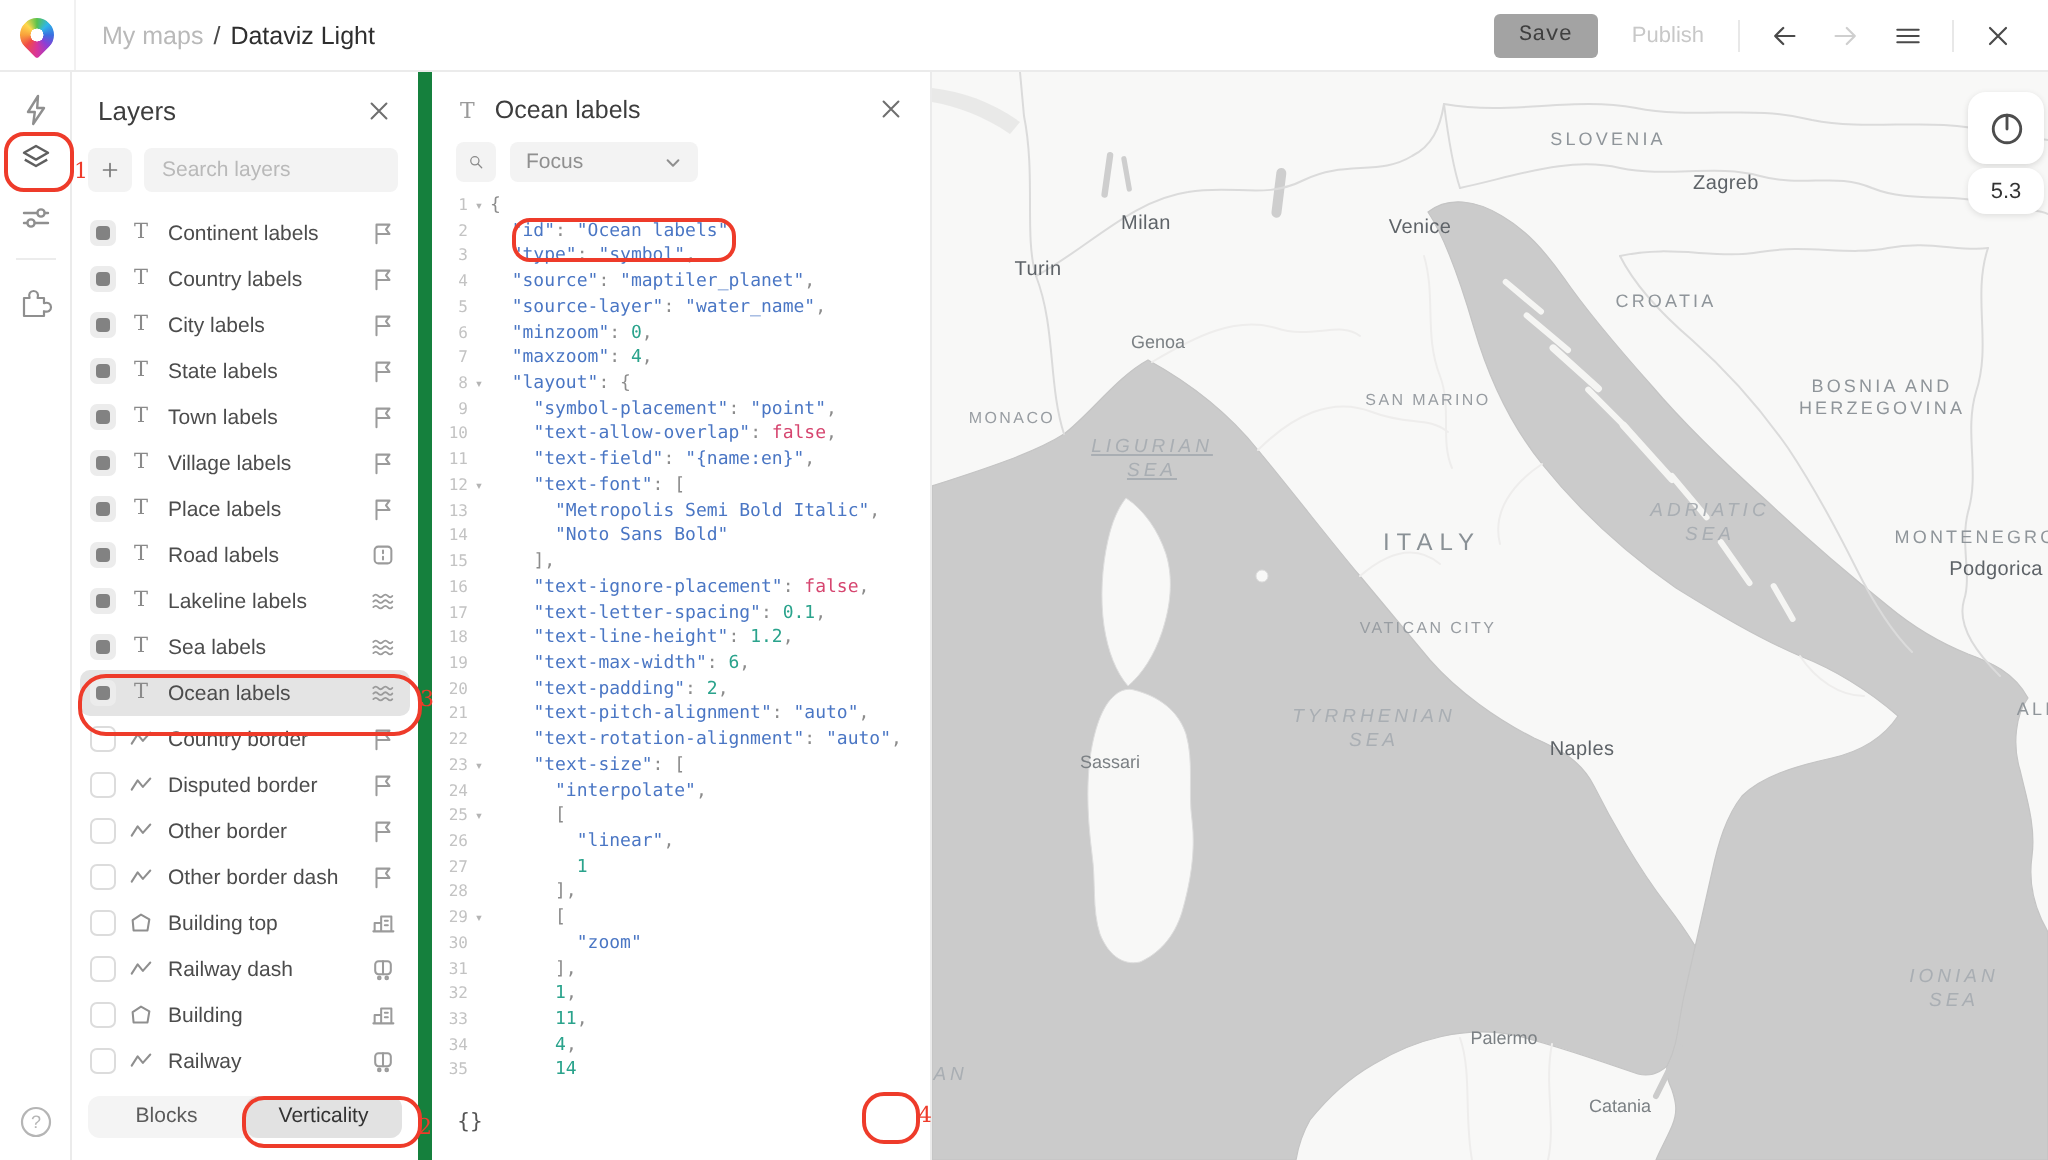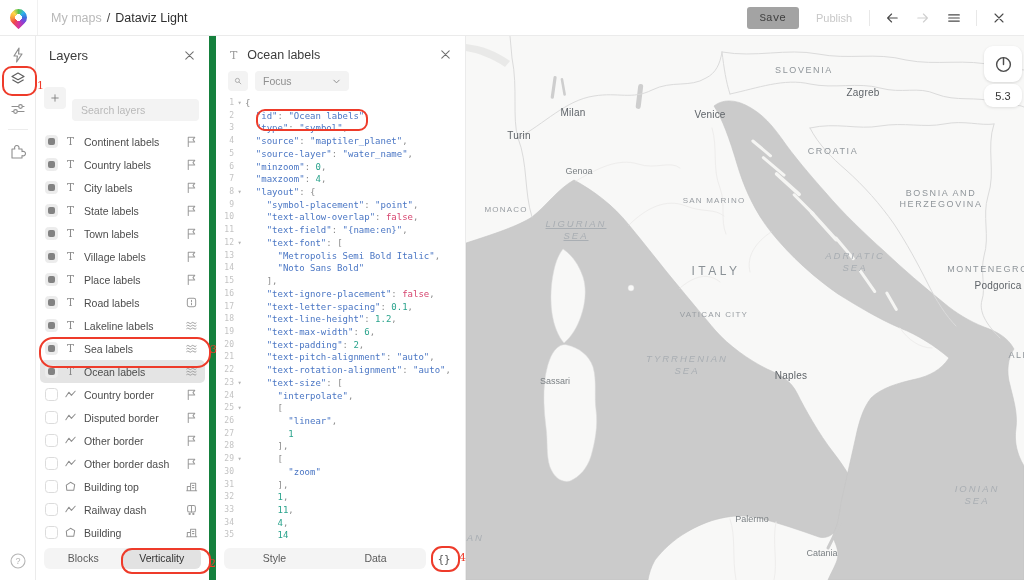--- a/index.html
+++ b/index.html
@@ -41,21 +41,21 @@
                 border-right:7px solid #15803d;display:flex;flex-direction:column;z-index:4;box-sizing:border-box;}
   .panel-head{display:flex;align-items:center;padding:12px 12px 2px 13px;}
   .panel-title{font-size:13px;color:#3d3d3d;}
   .panel-close{margin-left:auto;width:14px;height:14px;color:#6f6f6f;cursor:pointer;}
   .panel-close svg{width:13px;height:13px;}
   .search-row{display:flex;align-items:center;gap:6px;padding:9px 10px 4px 8px;}
   .plus-btn{width:22px;height:22px;background:#f3f3f3;border:none;border-radius:4px;color:#7a7a7a;
             display:flex;align-items:center;justify-content:center;cursor:pointer;flex:none;}
   .plus-btn svg{width:12px;height:12px;}
   .search-input{flex:1;min-width:0;height:22px;background:#f3f3f3;border:none;border-radius:4px;
-                font-size:10.5px;color:#555;padding:0 9px;font-family:inherit;outline:none;box-sizing:border-box;margin-top:25px;}
+                font-size:10.5px;color:#555;padding:0 9px;font-family:inherit;outline:none;box-sizing:border-box;}
   .search-input::placeholder{color:#b9b9b9;}
   .layers-list{flex:1;padding:5px 4px 0 4px;overflow:hidden;}
   .layer-row{height:23px;display:flex;align-items:center;padding:0 7px 0 5px;border-radius:5px;cursor:pointer;}
   .layer-row.selected{background:#e4e4e4;}
   .cb{width:13px;height:13px;border-radius:3.5px;background:#fff;border:1px solid #dcdcdc;box-sizing:border-box;
       display:flex;align-items:center;justify-content:center;flex:none;cursor:pointer;}
   .cb.on{background:#ececec;border-color:#ececec;}
   .cb.on i{width:7px;height:7px;border-radius:2px;background:#828282;display:block;}
   .t-glyph{width:13px;text-align:center;font-family:"DejaVu Serif",serif;font-size:10.5px;color:#8a8a8a;
            flex:none;margin-left:6px;line-height:13px;}
@@ -744,24 +744,20 @@
         <span class="fold"></span>
         <span class="code-text"><span class="tk-p">      </span><span class="tk-n">4</span><span class="tk-p">,</span></span>
       </div>
       <div class="code-line">
         <span class="ln">35</span>
         <span class="fold"></span>
         <span class="code-text"><span class="tk-p">      </span><span class="tk-n">14</span></span>
       </div>
     </div>
   <div class="code-foot">
-    <div class="pill">
-      <span class="pill-tab">Style</span>
-      <span class="pill-tab">Data</span>
-    </div>
     <button class="braces-btn">{}</button>
   </div>
 </section>
 
 <main class="map">
   <svg class="geo" width="558" height="544" viewBox="0 0 558 544">
 
     <path d="M0,8 C16,10 30,15 44,25 L39,31 C26,22 12,17 0,15 Z" fill="#e3e3e1" opacity=".7"></path>
 
     <path class="sea" d="M0,207 C28,198 52,190 66,181 C79,171 93,152 108,144 C128,155 147,169 163,189 C182,212 198,233 214,252 C228,269 239,282 249,294 C263,310 283,324 301,333 C315,339 325,345 331,357 C339,373 353,398 367,416 C377,429 385,441 389,452 C387,468 379,482 373,491 C367,499 361,503 353,501 C333,494 313,487 293,482 C267,476 241,484 221,496 C207,504 197,514 189,524 C185,531 183,538 182,544 L0,544 Z"></path>
@@ -826,21 +822,21 @@
       <div class="map-label ml-city" style="left: 532px; top: 249px;">Podgorica</div>
       <div class="map-label ml-country-sm" style="left: 248px; top: 278px;">VATICAN CITY</div>
       <div class="map-label ml-sea" style="left: 221px; top: 329px;">TYRRHENIAN
 SEA</div>
       <div class="map-label ml-town" style="left: 89px; top: 345px;">Sassari</div>
       <div class="map-label ml-city" style="left: 325px; top: 339px;">Naples</div>
       <div class="map-label ml-country" style="left: 567px; top: 319px;">ALBANIA</div>
       <div class="map-label ml-sea" style="left: 511px; top: 459px;">IONIAN
 SEA</div>
       <div class="map-label ml-town" style="left: 286px; top: 483px;">Palermo</div>
-      <div class="map-label ml-town" style="left: 356px; top: 517px; text-align: center;">Catania</div>
+      <div class="map-label ml-town" style="left: 344px; top: 517px; text-align: center;">Catania</div>
       <div class="map-label ml-sea" style="left: -4px; top: 502px;">OCEAN</div>
     </div>
   <div class="compass-btn">
     <span>
       <svg width="21" height="21" viewBox="0 0 22 22">
           <circle cx="11" cy="11" r="7.2" fill="none" stroke="#4d4d4d" stroke-width="1.5"></circle>
           <path d="M11 11 V3.8" stroke="#4d4d4d" stroke-width="1.5" stroke-linecap="round"></path>
         </svg>
     </span>
   </div>

